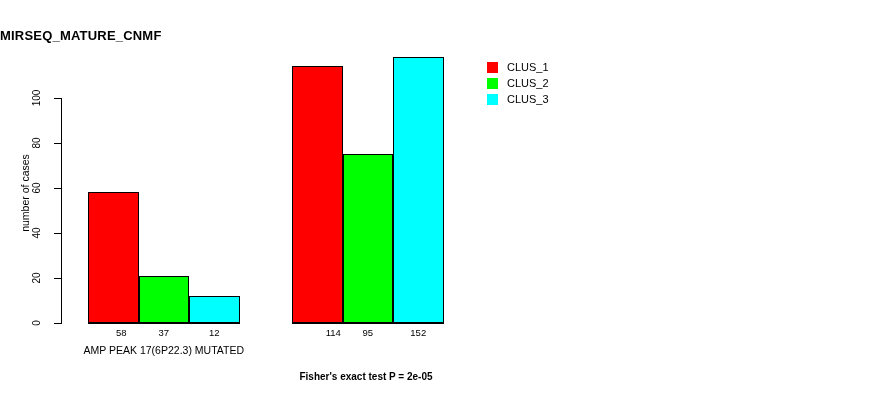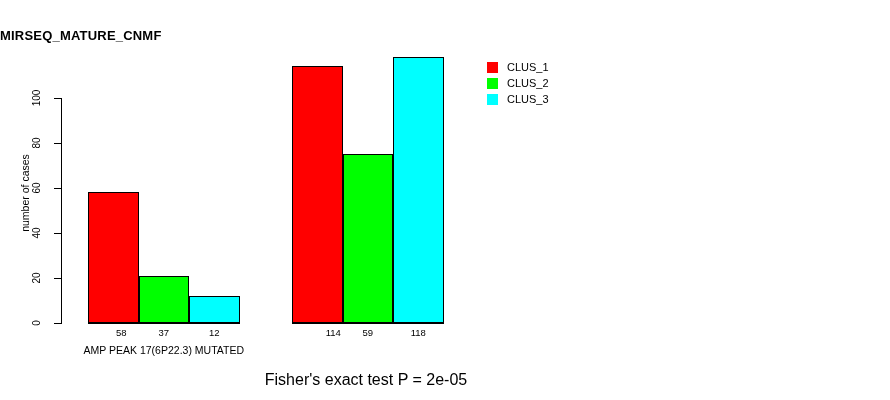--- a/index.html
+++ b/index.html
@@ -145,22 +145,23 @@
     white-space: nowrap;
   }
 
   
   .footer-note {
     position: absolute;
     left: 0;
     top: 371px;
     width: 732px;
     text-align: center;
-    font-size: 16px;
-    white-space: nowrap;
+    font-size: 10px;
+    white-space: nowrap;
+    font-weight: bold;
   }
 </style>
 </head>
 <body>
 
 <div id="plot-root">
 
   <div class="chart-title">MIRSEQ_MATURE_CNMF</div>
 
   <div class="y-axis-line"></div>
@@ -199,23 +200,23 @@
       <div class="bar-value-label" style="left: 96px; width: 50.5px;">58</div>
       <div class="bar" style="left: 138.5px; width: 50.5px; top: 275.666px; height: 47.334px; background: rgb(0, 255, 0);"></div>
       <div class="bar-value-label" style="left: 138.5px; width: 50.5px;">37</div>
       <div class="bar" style="left: 189px; width: 50.5px; top: 295.952px; height: 27.048px; background: rgb(0, 255, 255);"></div>
       <div class="bar-value-label" style="left: 189px; width: 50.5px;">12</div>
       <div class="group-baseline" style="left: 88px; top: 323px; width: 151.5px;"></div>
       <div class="group-title" style="left: 58px; width: 211.5px;">AMP PEAK 17(6P22.3) MUTATED</div>
       <div class="bar" style="left: 292px; width: 50.5px; top: 66.044px; height: 256.956px; background: rgb(255, 0, 0);"></div>
       <div class="bar-value-label" style="left: 308px; width: 50.5px;">114</div>
       <div class="bar" style="left: 342.5px; width: 50.5px; top: 153.95px; height: 169.05px; background: rgb(0, 255, 0);"></div>
-      <div class="bar-value-label" style="left: 342.5px; width: 50.5px;">59</div>
+      <div class="bar-value-label" style="left: 342.5px; width: 50.5px;">95</div>
       <div class="bar" style="left: 393px; width: 50.5px; top: 57.028px; height: 265.972px; background: rgb(0, 255, 255);"></div>
-      <div class="bar-value-label" style="left: 393px; width: 50.5px;">118</div>
+      <div class="bar-value-label" style="left: 393px; width: 50.5px;">152</div>
       <div class="group-baseline" style="left: 292px; top: 323px; width: 151.5px;"></div>
     </div>
 
   <div class="legend">
     <div id="legend-rows">
         <div class="legend-row">
           <span class="legend-swatch" style="background: rgb(255, 0, 0);"></span>
           <span class="legend-label">CLUS_1</span>
         </div>
         <div class="legend-row">

